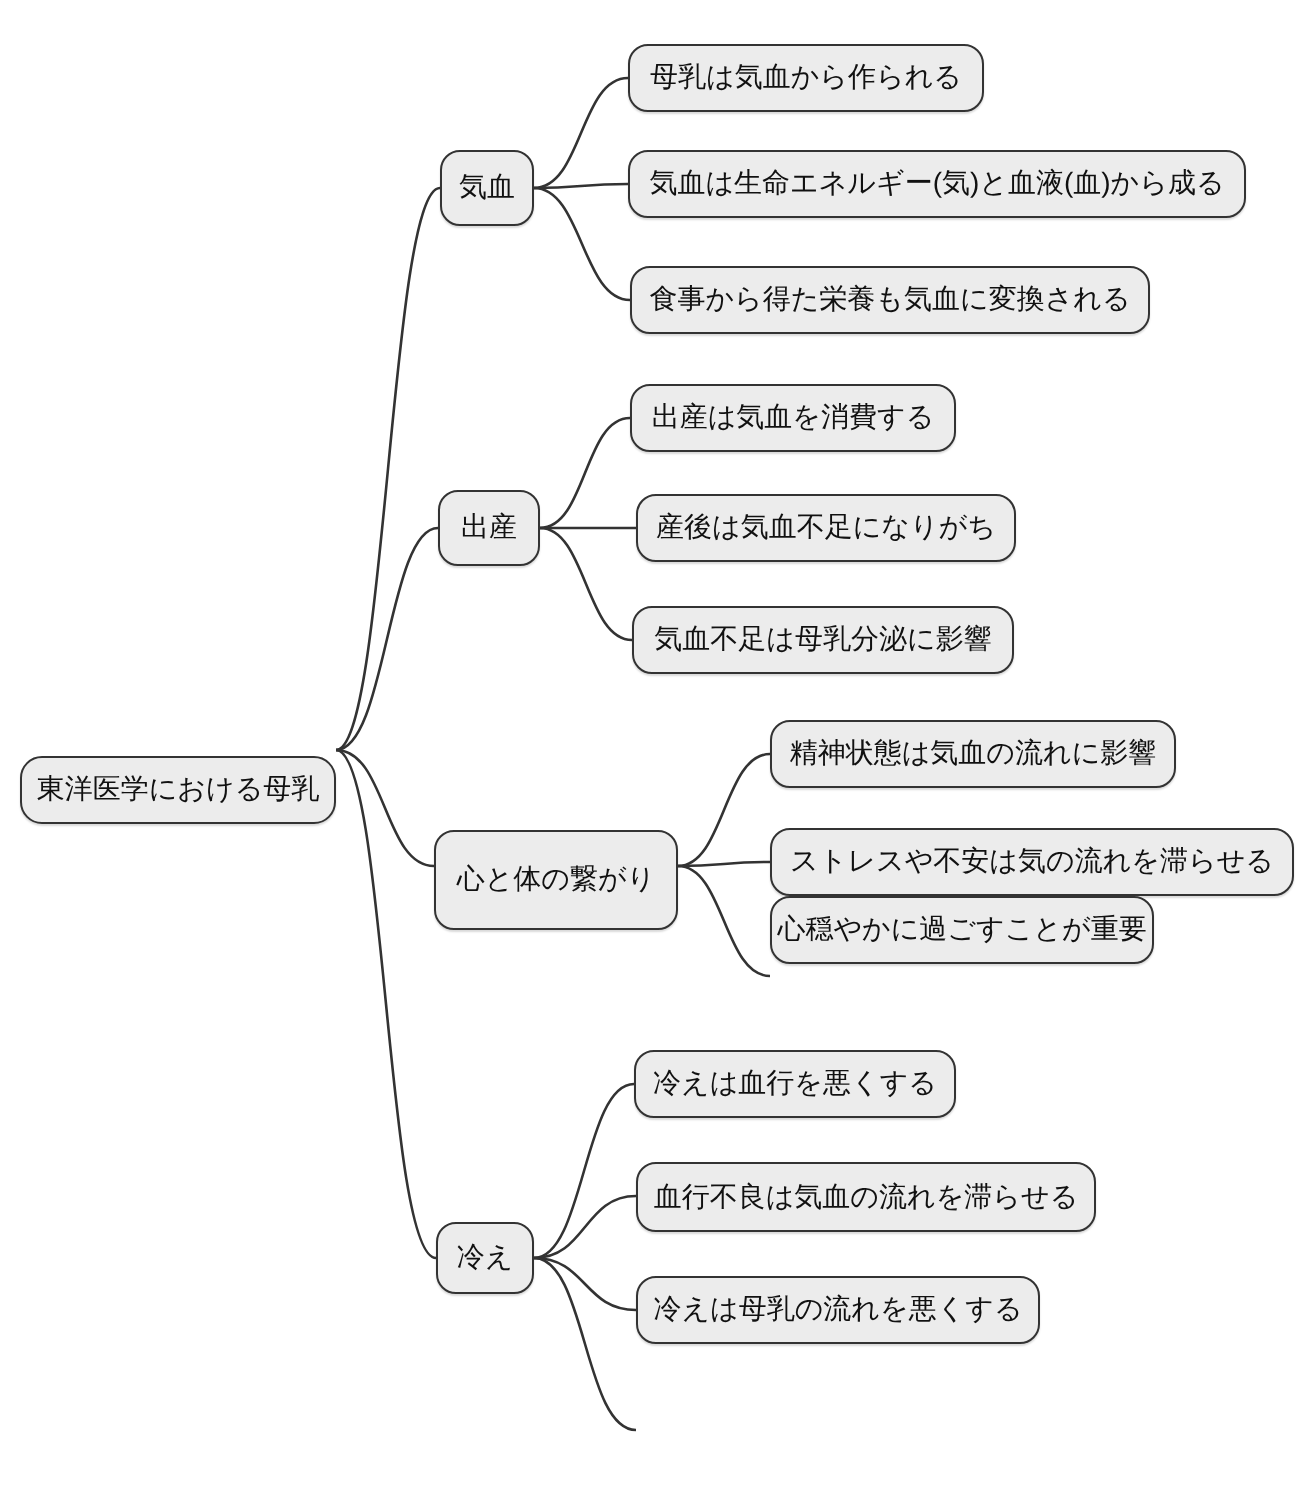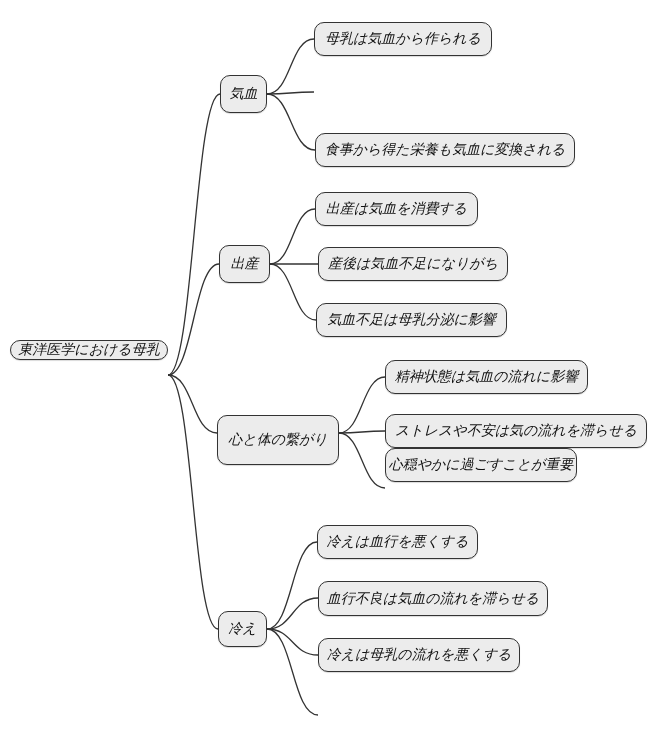--- a/index.html
+++ b/index.html
@@ -15,21 +15,20 @@
   .node{
     position:absolute;
     box-sizing:border-box;
     background:#ececec;
     border:1.4px solid #333333;
     border-radius:10px;
     display:flex;align-items:center;justify-content:center;
     font-size:14px;color:#111111;
     white-space:nowrap;
     box-shadow:0 1px 1px rgba(0,0,0,0.15);
-    font-style:italic;
   }
   .node.root{border-radius:11px;}
 </style>
 </head>
 <body>
 
 <div id="stage">
 
   <svg class="edges" width="656" height="752" viewBox="0 0 656 752">
 
@@ -49,28 +48,29 @@
     <path d="M339,433 C362,433 362,377 385,377"></path>
     <path d="M339,433 C362,433 362,431 385,431"></path>
     <path d="M339,433 C362,433 362,488 385,488"></path>
 
     <path d="M267,629 C292,629 292,542 317,542"></path>
     <path d="M267,629 C293,629 292,598 318,598"></path>
     <path d="M267,629 C293,629 292,655 318,655"></path>
     <path d="M267,629 C293,629 292,715 318,715"></path>
   </svg>
 
-  <div class="node root" style="left:10px;top:340px;width:158px;height:20px">東洋医学における母乳</div>
+  <div class="node root" style="left:10px;top:378px;width:158px;height:34px">東洋医学における母乳</div>
 
   <div class="node lvl1" style="left:220px;top:75px;width:47px;height:38px">気血</div>
   <div class="node lvl1" style="left:219px;top:245px;width:51px;height:38px">出産</div>
   <div class="node lvl1" style="left:217px;top:415px;width:122px;height:50px">心と体の繋がり</div>
   <div class="node lvl1" style="left:218px;top:611px;width:49px;height:36px">冷え</div>
 
   <div class="node leaf" style="left:314px;top:22px;width:178px;height:34px">母乳は気血から作られる</div>
+  <div class="node leaf" style="left:314px;top:75px;width:309px;height:34px">気血は生命エネルギー(気)と血液(血)から成る</div>
   <div class="node leaf" style="left:315px;top:133px;width:260px;height:34px">食事から得た栄養も気血に変換される</div>
 
   <div class="node leaf" style="left:315px;top:192px;width:163px;height:34px">出産は気血を消費する</div>
   <div class="node leaf" style="left:318px;top:247px;width:190px;height:34px">産後は気血不足になりがち</div>
   <div class="node leaf" style="left:316px;top:303px;width:191px;height:34px">気血不足は母乳分泌に影響</div>
 
   <div class="node leaf" style="left:385px;top:360px;width:203px;height:34px">精神状態は気血の流れに影響</div>
   <div class="node leaf" style="left:385px;top:414px;width:262px;height:34px">ストレスや不安は気の流れを滞らせる</div>
   <div class="node leaf" style="left:385px;top:448px;width:192px;height:34px">心穏やかに過ごすことが重要</div>
 

